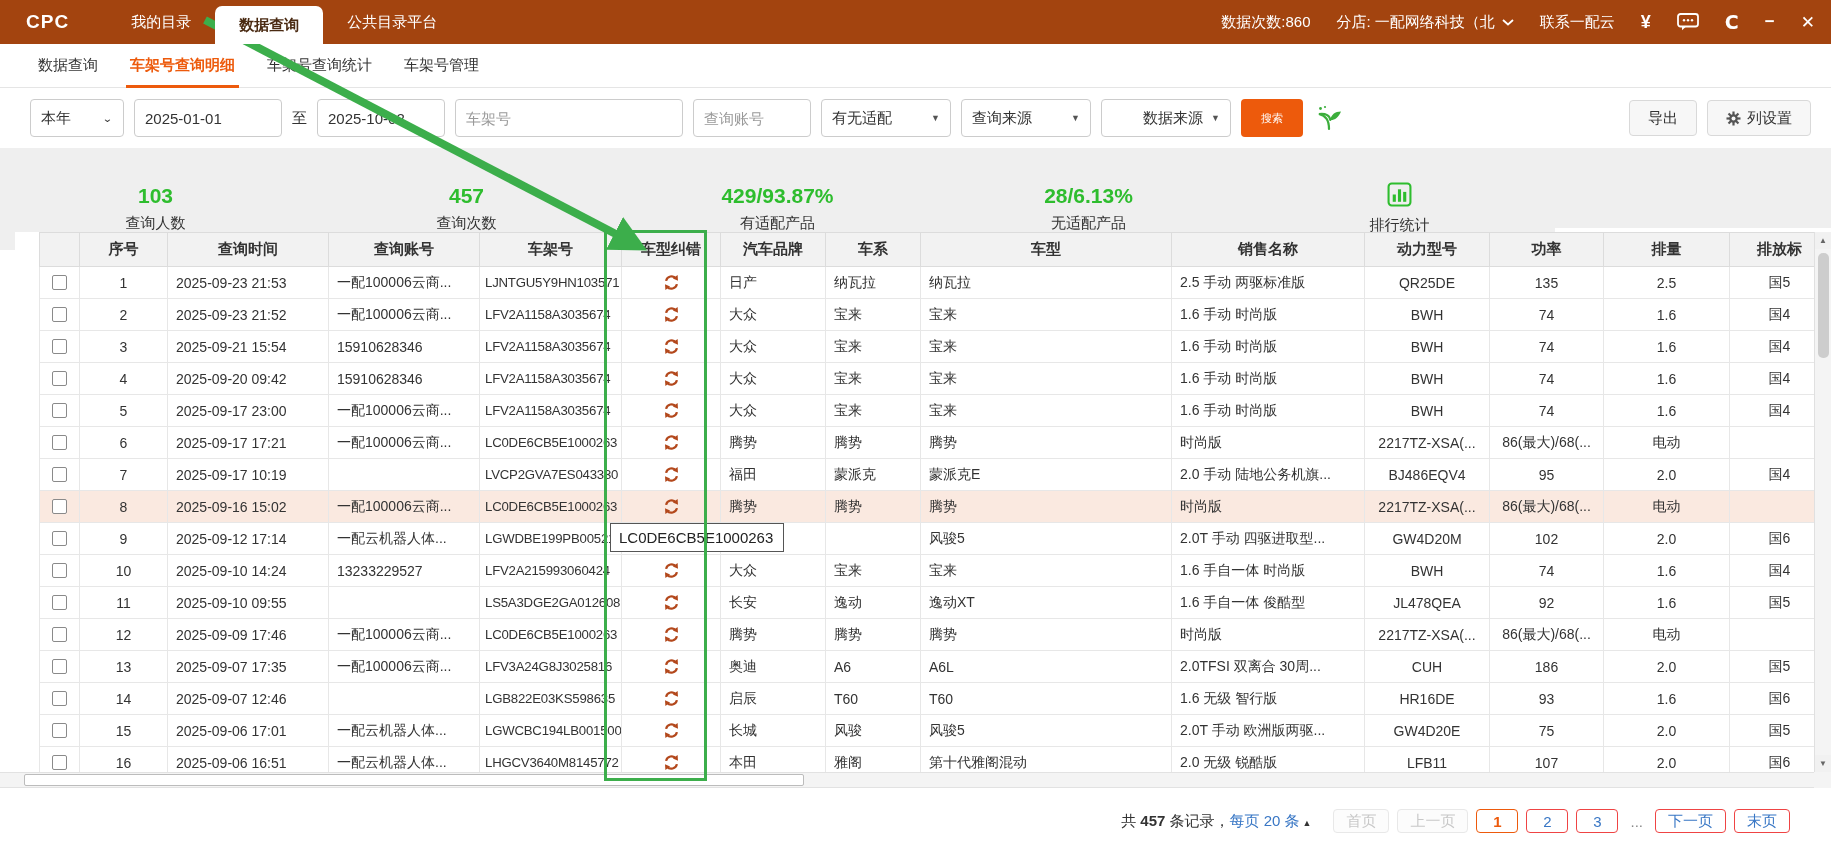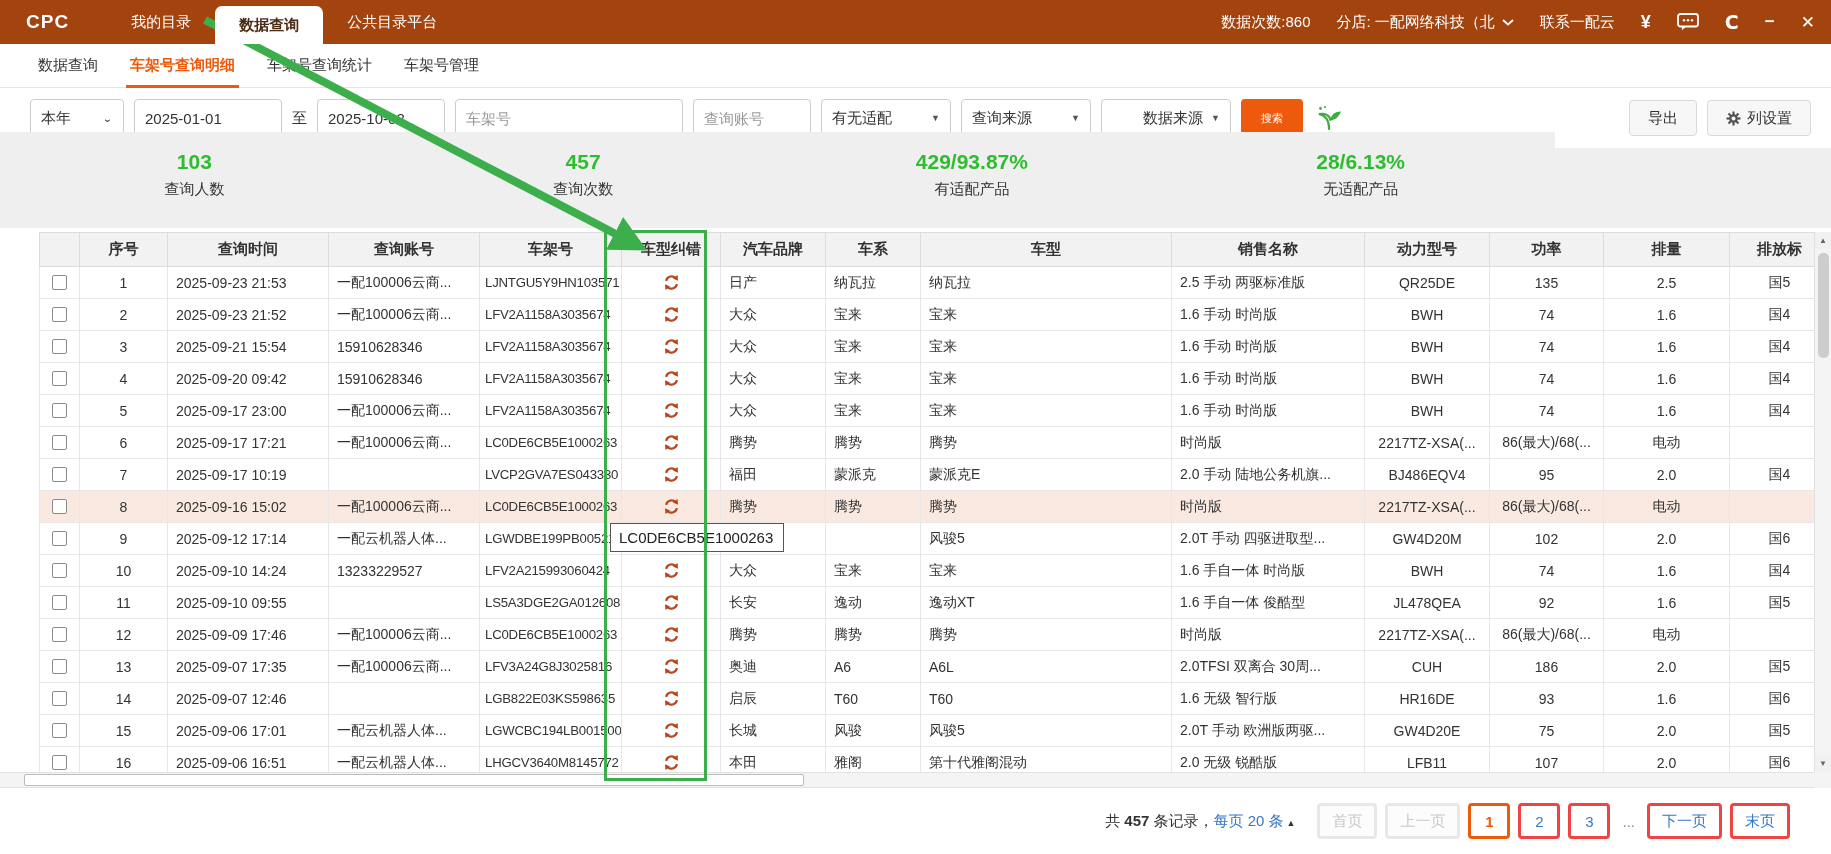--- a/index.html
+++ b/index.html
@@ -38,21 +38,21 @@
   input.ctrl{outline:none}
   input.ctrl::placeholder{color:#999}
   .btn-search{height:38px;background:#ed5a0c;color:#fff;border:none;border-radius:4px;
     padding:0 20px;font-size:11px;cursor:pointer}
   .plant{margin-left:2px;display:flex;align-items:center}
   .fspacer{flex:1}
   .btn-gray{height:36px;background:#f7f7f7;border:1px solid #d9d9d9;border-radius:4px;
     padding:0 18px;font-size:15px;color:#333;cursor:pointer;display:flex;align-items:center;gap:6px}
 
   
-  .statsbar{position:absolute;left:0;top:132px;width:1555px;height:84px;background:#efefef;
+  .statsbar{position:absolute;left:0;top:166px;width:1555px;height:84px;background:#efefef;
     display:flex}
   .statsbg{position:absolute;left:0;top:148px;width:100%;height:80px;background:#efefef}
   .scell{flex:1;display:flex;flex-direction:column;align-items:center;justify-content:center;gap:6px}
   .snum{color:#2ebd2e;font-size:21px;font-weight:bold}
   .slbl{color:#333;font-size:15px}
 
   
   .tablewrap{position:absolute;left:15px;top:232px;width:100%;height:540px;overflow:hidden;background:#fff}
   table{border-collapse:collapse;table-layout:fixed;margin-left:24px;width:1790px}
   th{height:34px;background:#f2f2f2;border:1px solid #dcdcdc;font-size:15px;font-weight:bold;
@@ -78,21 +78,21 @@
     border:1px solid #bcbcbc;border-radius:2px;cursor:pointer}
   .corner{position:absolute;right:0;top:772px;width:17px;height:16px;background:#f4f4f4}
 
   
   .pager{position:absolute;left:0;top:788px;width:100%;height:66px;background:#fff;
     display:flex;align-items:center;justify-content:flex-end;gap:8px;padding-right:41px}
   .rectext{margin-right:14px;font-size:15px}
   .rectext b{font-weight:bold}
   .perpage{color:#3977c5;cursor:pointer}
   .caret{font-size:9px;color:#333;margin-left:3px}
-  .pbtn{min-width:48px;height:36px;border:3px solid #ef4444;border-radius:4px;background:#fff;
+  .pbtn{min-width:48px;height:24px;border:1px solid #ef4444;border-radius:4px;background:#fff;
     color:#3977c5;font-size:15px;display:flex;align-items:center;justify-content:center;
     padding:0 12px;cursor:pointer}
   .pbtn.disabled{color:#c8c8c8;background:#fcfcfc;border-color:#e8e8e8;cursor:default}
   .pbtn.page{min-width:42px;padding:0}
   .pbtn.cur{border-color:#ed5a0c;color:#ed5a0c;font-weight:bold}
   .dots{color:#888;padding:0 4px}
 
   
   .col-highlight{position:absolute;left:604px;top:230px;width:103px;height:551px;
     border:3px solid #3cae4b;z-index:40;pointer-events:none}
@@ -205,20 +205,29 @@
         <div class="slbl">查询次数</div>
       </div>
       <div class="scell">
         <div class="snum">429/93.87%</div>
         <div class="slbl">有适配产品</div>
       </div>
       <div class="scell">
         <div class="snum">28/6.13%</div>
         <div class="slbl">无适配产品</div>
       </div>
+      <div class="scell">
+        <div><svg width="25" height="25" viewBox="0 0 24 24">
+            <rect x="1.5" y="1.5" width="21" height="21" rx="3" fill="none" stroke="#2ebd2e" stroke-width="2"></rect>
+            <rect x="5.5" y="12" width="3" height="7" fill="#2ebd2e"></rect>
+            <rect x="10.5" y="7" width="3" height="12" fill="#2ebd2e"></rect>
+            <rect x="15.5" y="9.5" width="3" height="9.5" fill="#2ebd2e"></rect>
+          </svg></div>
+        <div class="slbl">排行统计</div>
+      </div>
     </div>
 
   <div class="tablewrap">
     <table>
       <colgroup id="cols">
           <col style="width: 40px;">
           <col style="width: 88px;">
           <col style="width: 161px;">
           <col style="width: 151px;">
           <col style="width: 142px;">

